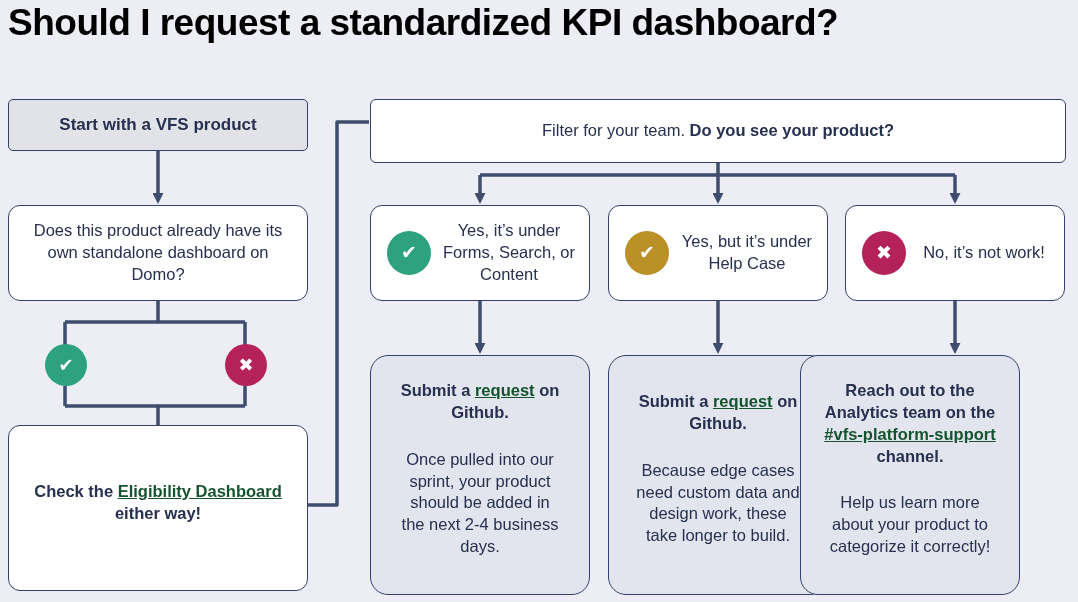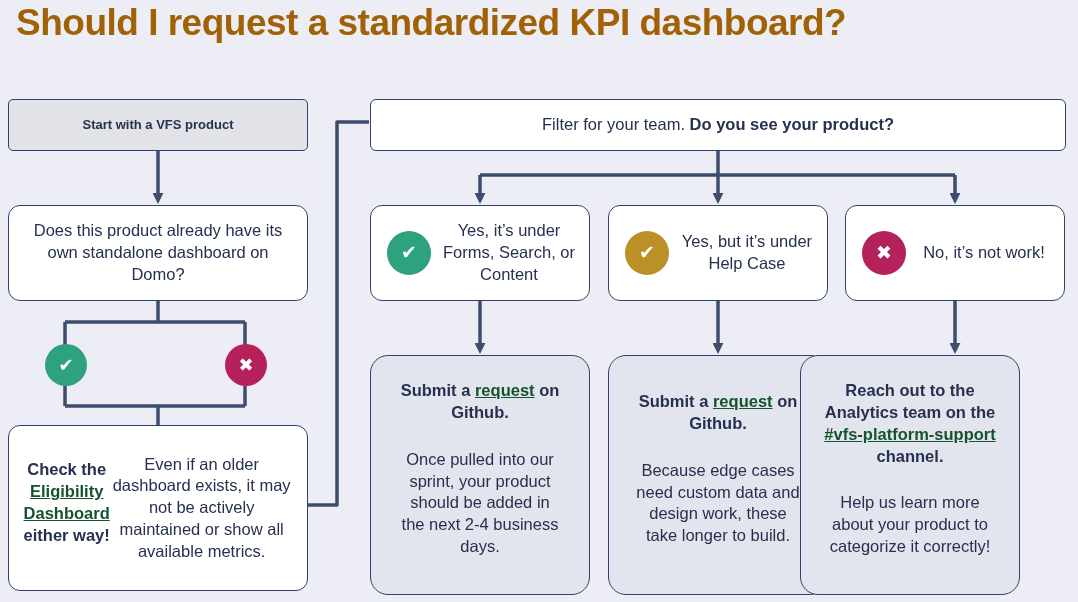--- a/index.html
+++ b/index.html
@@ -10,46 +10,46 @@
   #page{
     position:relative;
     width:1078px;height:602px;
     background:#edeef5;
     overflow:hidden;
   }
   #connectors{
     position:absolute;left:0;top:0;z-index:0;
   }
   .title{
-    position:absolute;left:16px;top:0px;width:1050px;
+    position:absolute;left:8px;top:0px;width:1050px;
     font-size:37px;font-weight:700;letter-spacing:-0.5px;
-    color:#a16207;margin:0;line-height:1.25;
+    color:#000000;margin:0;line-height:1.25;
   }
   .box{
     position:absolute;box-sizing:border-box;z-index:1;
     border:1.6px solid #33406b;
     display:flex;align-items:center;justify-content:center;
     text-align:center;color:#26304f;
     font-size:16.5px;line-height:1.32;
   }
   .white{background:#ffffff;border-radius:12px;}
   .grey{background:#e3e5ee;}
   .start-box{
     left:8px;top:99px;width:300px;height:52px;
     background:#e2e3e9;border-radius:5px;
-    font-weight:700;font-size:13px;
+    font-weight:700;font-size:17px;
   }
   .domo-box{left:8px;top:205px;width:300px;height:96px;padding:8px 18px;justify-content:center;}
   .elig-box{
     left:8px;top:425px;width:300px;height:166px;
     padding:10px 14px;flex-direction:row;
   }
   .elig-box .head{font-weight:700;margin:0 0 10px 0;}
   .elig-box .body{margin:0;}
-  .filter-box{left:370px;top:99px;width:696px;height:52px;border-radius:6px;}
+  .filter-box{left:370px;top:99px;width:696px;height:64px;border-radius:6px;}
   .filter-box .b{font-weight:700;}
   .opt-box{top:205px;width:220px;height:96px;padding:8px 12px 8px 16px;justify-content:flex-start;gap:10px;}
   .opt1{left:370px;} .opt2{left:608px;} .opt3{left:845px;}
   .opt-box .label{flex:1;text-align:center;}
   .badge{
     width:44px;height:44px;border-radius:50%;flex:0 0 44px;
     display:flex;align-items:center;justify-content:center;
     color:#ffffff;font-size:19px;font-weight:700;
   }
   .badge.green{background:#2ea17e;}
@@ -118,21 +118,20 @@
     <span>✔</span>
   </div>
   <div class="circ crimson">
     <span>✖</span>
   </div>
 
   <div class="box white elig-box">
     <p class="head">
       <span>Check the </span><a class="lnk" href="#">Eligibility Dashboard</a><span> either way!</span>
     </p>
-    <p class="body">Even if an older dashboard exists, it may not be actively maintained or show all available metrics.</p>
   </div>
 
   <div class="box white filter-box">
     <span>
       <span>Filter for your team. </span><span class="b">Do you see your product?</span>
     </span>
   </div>
 
   <div class="box white opt-box opt1">
     <span class="badge green">

